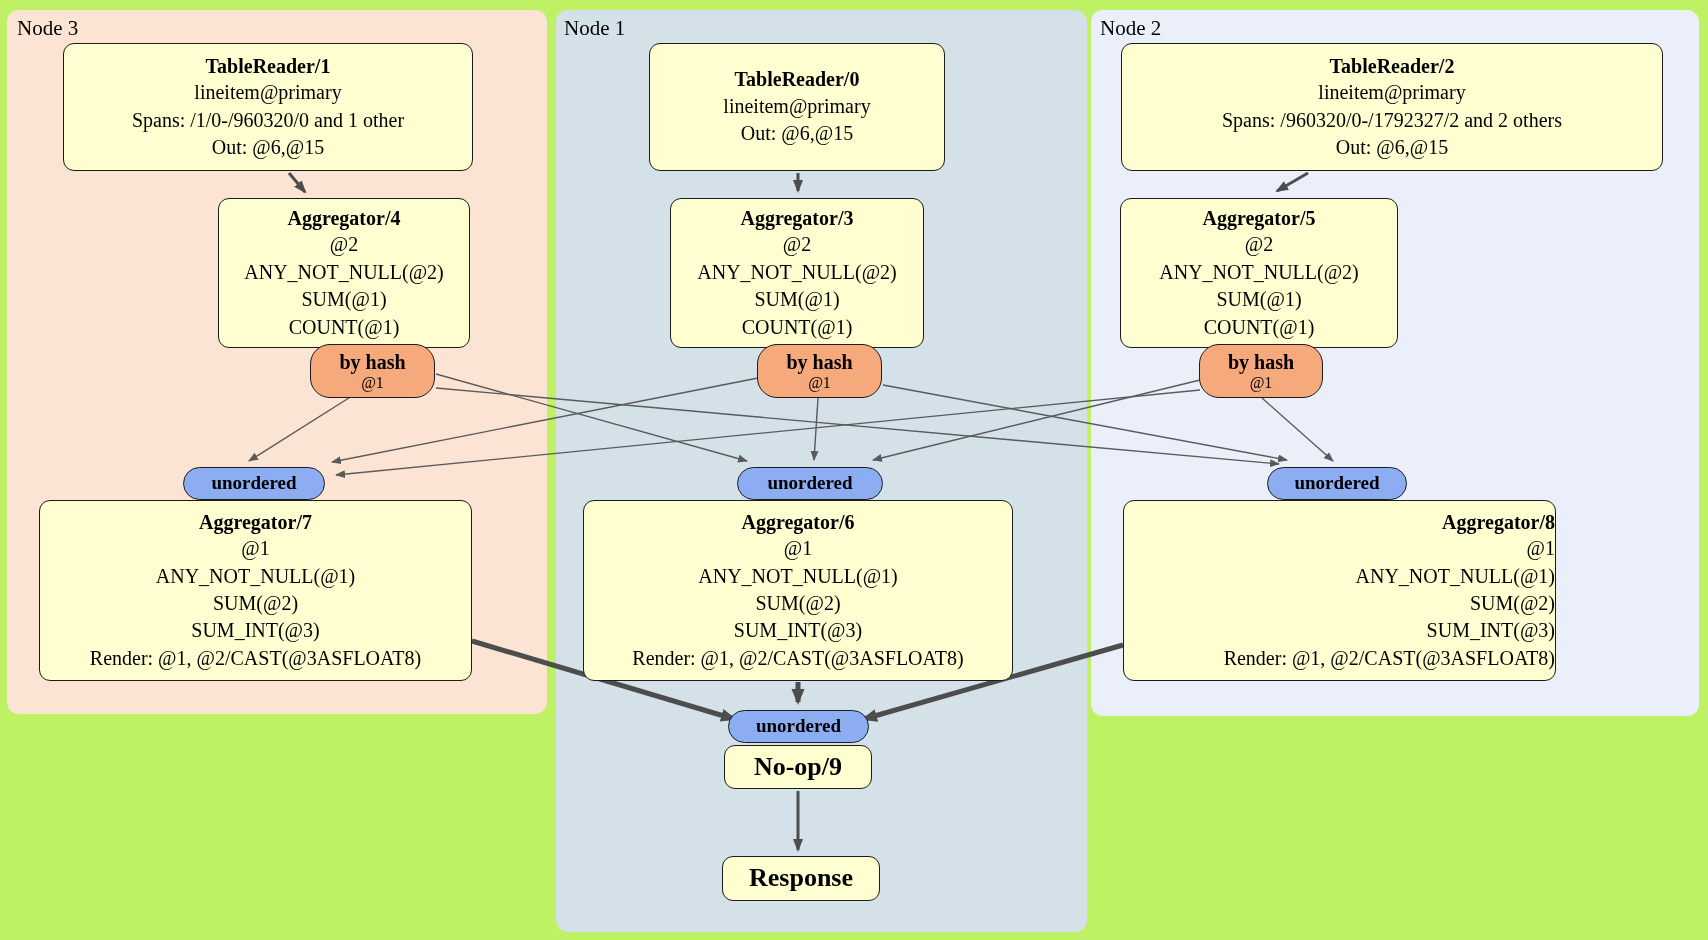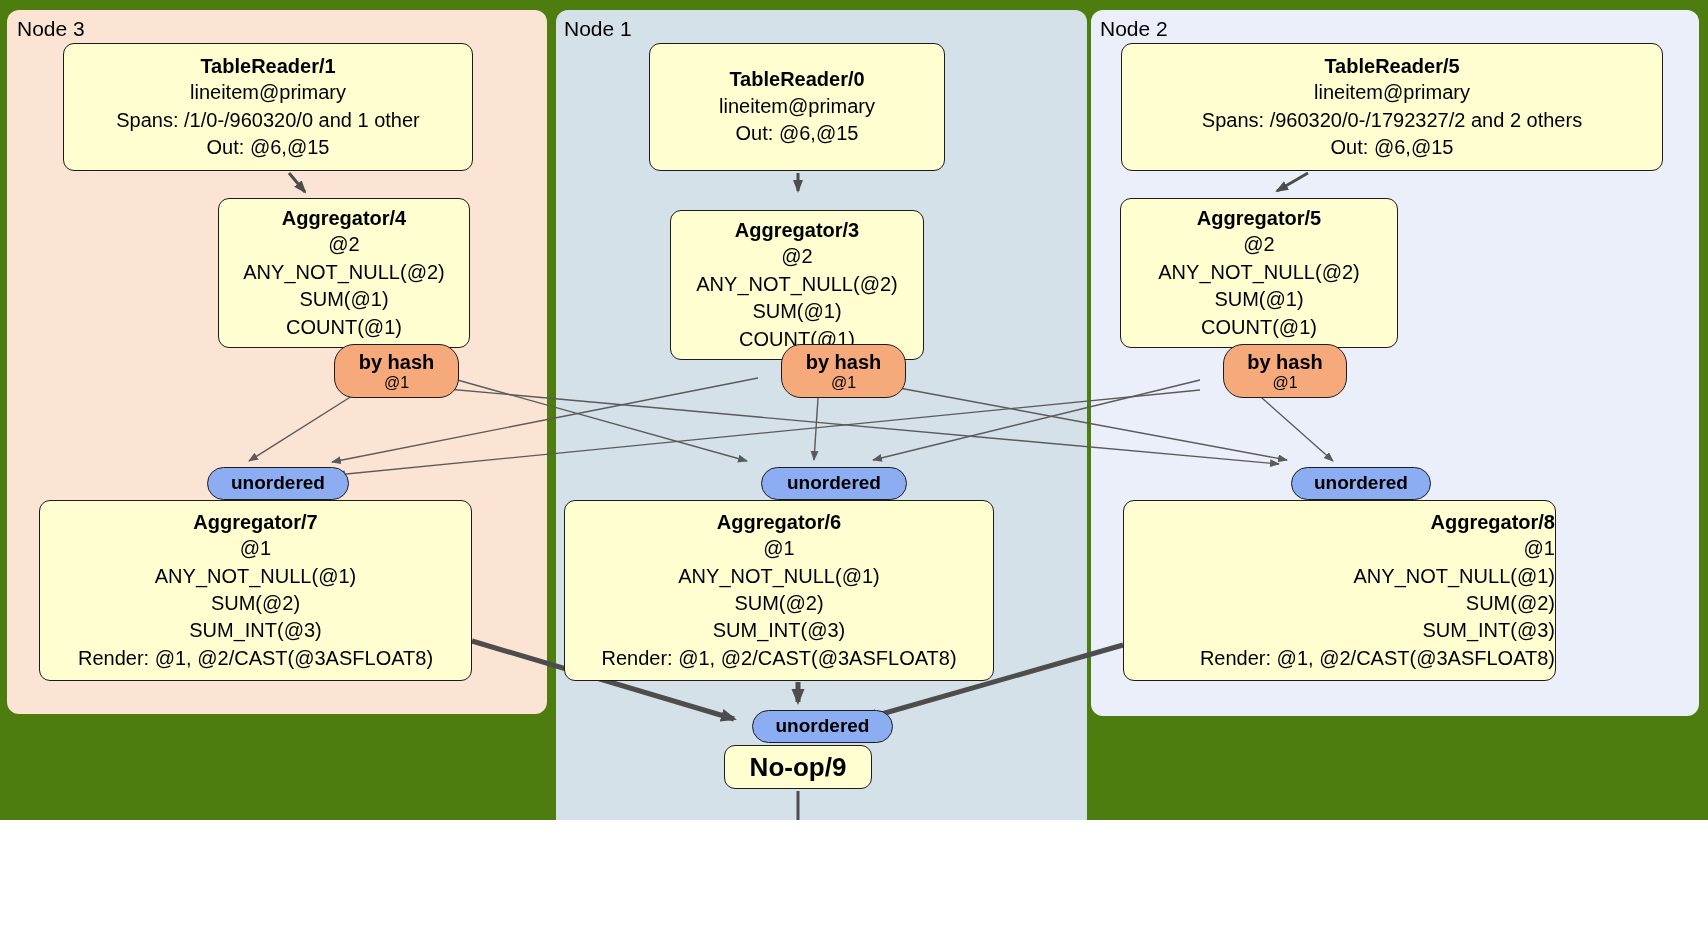--- a/index.html
+++ b/index.html
@@ -1,36 +1,36 @@
 <!DOCTYPE html>
 <html><head>
 <meta charset="utf-8">
 <style>
   html,body{margin:0;padding:0;background:#ffffff;}
   .stage{
-    position:relative;width:1708px;height:820px;background:#4d7c0f;
-    font-family:Liberation Sans, sans-serif;color:#000;overflow:hidden;
+    position:relative;width:1708px;height:940px;background:#bef264;
+    font-family:Liberation Serif, serif;color:#000;overflow:hidden;
   }
   .nodebg{position:absolute;border-radius:12px;z-index:0;}
   .bg-n3{background:#fce4d4;}
   .bg-n1{background:#d4e1e9;}
   .bg-n2{background:#eaeffa;}
   .nodelabel{position:absolute;font-size:21px;line-height:1.2;z-index:1;}
   svg.edges{position:absolute;left:0;top:0;z-index:1;}
   .box{
     position:absolute;background:#fffed1;border:1.7px solid #1c1c1c;border-radius:11px;
     display:flex;flex-direction:column;align-items:center;justify-content:center;
     text-align:center;z-index:2;box-sizing:border-box;
   }
   .box .title{font-weight:bold;font-size:20px;line-height:1.32;white-space:nowrap;}
   .box .line{font-size:20px;line-height:1.37;white-space:nowrap;}
   .box .big{font-weight:bold;font-size:26px;line-height:1.1;white-space:nowrap;}
   .pill{
     position:absolute;display:flex;flex-direction:column;align-items:center;justify-content:center;
-    border:1.7px solid #1c1c1c;z-index:3;box-sizing:border-box;text-align:center;margin-left:24px;
+    border:1.7px solid #1c1c1c;z-index:3;box-sizing:border-box;text-align:center;
   }
   .pill.hash{background:#f6a97b;border-radius:20px;}
   .pill.hash .hash-title{font-weight:bold;font-size:20px;line-height:1.15;white-space:nowrap;}
   .pill.hash .hash-sub{font-size:16px;line-height:1.1;white-space:nowrap;}
   .pill.sync{background:#8cadf1;border-radius:17px;font-weight:bold;font-size:19px;line-height:1.1;white-space:nowrap;}
 </style>
 </head>
 <body>
 
 <div class="stage">
@@ -107,50 +107,50 @@
     <div class="line">SUM(@2)</div>
     <div class="line">SUM_INT(@3)</div>
     <div class="line">Render: @1, @2/CAST(@3ASFLOAT8)</div>
   </div>
 
   <div class="box" style="left:649px;top:43px;width:296px;height:128px;">
     <div class="title">TableReader/0</div>
     <div class="line">lineitem@primary</div>
     <div class="line">Out: @6,@15</div>
   </div>
-  <div class="box" style="left:670px;top:210px;width:254px;height:150px;">
+  <div class="box" style="left:670px;top:198px;width:254px;height:150px;">
     <div class="title">Aggregator/3</div>
     <div class="line">@2</div>
     <div class="line">ANY_NOT_NULL(@2)</div>
     <div class="line">SUM(@1)</div>
     <div class="line">COUNT(@1)</div>
   </div>
   <div class="pill hash" style="left:757px;top:344px;width:125px;height:54px;">
     <div class="hash-title">by hash</div>
     <div class="hash-sub">@1</div>
   </div>
   <div class="pill sync" style="left:737px;top:467px;width:146px;height:33px;">unordered</div>
-  <div class="box" style="left:564px;top:500px;width:430px;height:181px;">
+  <div class="box" style="left:583px;top:500px;width:430px;height:181px;">
     <div class="title">Aggregator/6</div>
     <div class="line">@1</div>
     <div class="line">ANY_NOT_NULL(@1)</div>
     <div class="line">SUM(@2)</div>
     <div class="line">SUM_INT(@3)</div>
     <div class="line">Render: @1, @2/CAST(@3ASFLOAT8)</div>
   </div>
   <div class="pill sync" style="left:728px;top:710px;width:141px;height:33px;">unordered</div>
   <div class="box" style="left:724px;top:745px;width:148px;height:44px;">
     <div class="big">No-op/9</div>
   </div>
   <div class="box" style="left:722px;top:856px;width:158px;height:45px;">
     <div class="big">Response</div>
   </div>
 
   <div class="box" style="left:1121px;top:43px;width:542px;height:128px;">
-    <div class="title">TableReader/5</div>
+    <div class="title">TableReader/2</div>
     <div class="line">lineitem@primary</div>
     <div class="line">Spans: /960320/0-/1792327/2 and 2 others</div>
     <div class="line">Out: @6,@15</div>
   </div>
   <div class="box" style="left:1120px;top:198px;width:278px;height:150px;">
     <div class="title">Aggregator/5</div>
     <div class="line">@2</div>
     <div class="line">ANY_NOT_NULL(@2)</div>
     <div class="line">SUM(@1)</div>
     <div class="line">COUNT(@1)</div>

